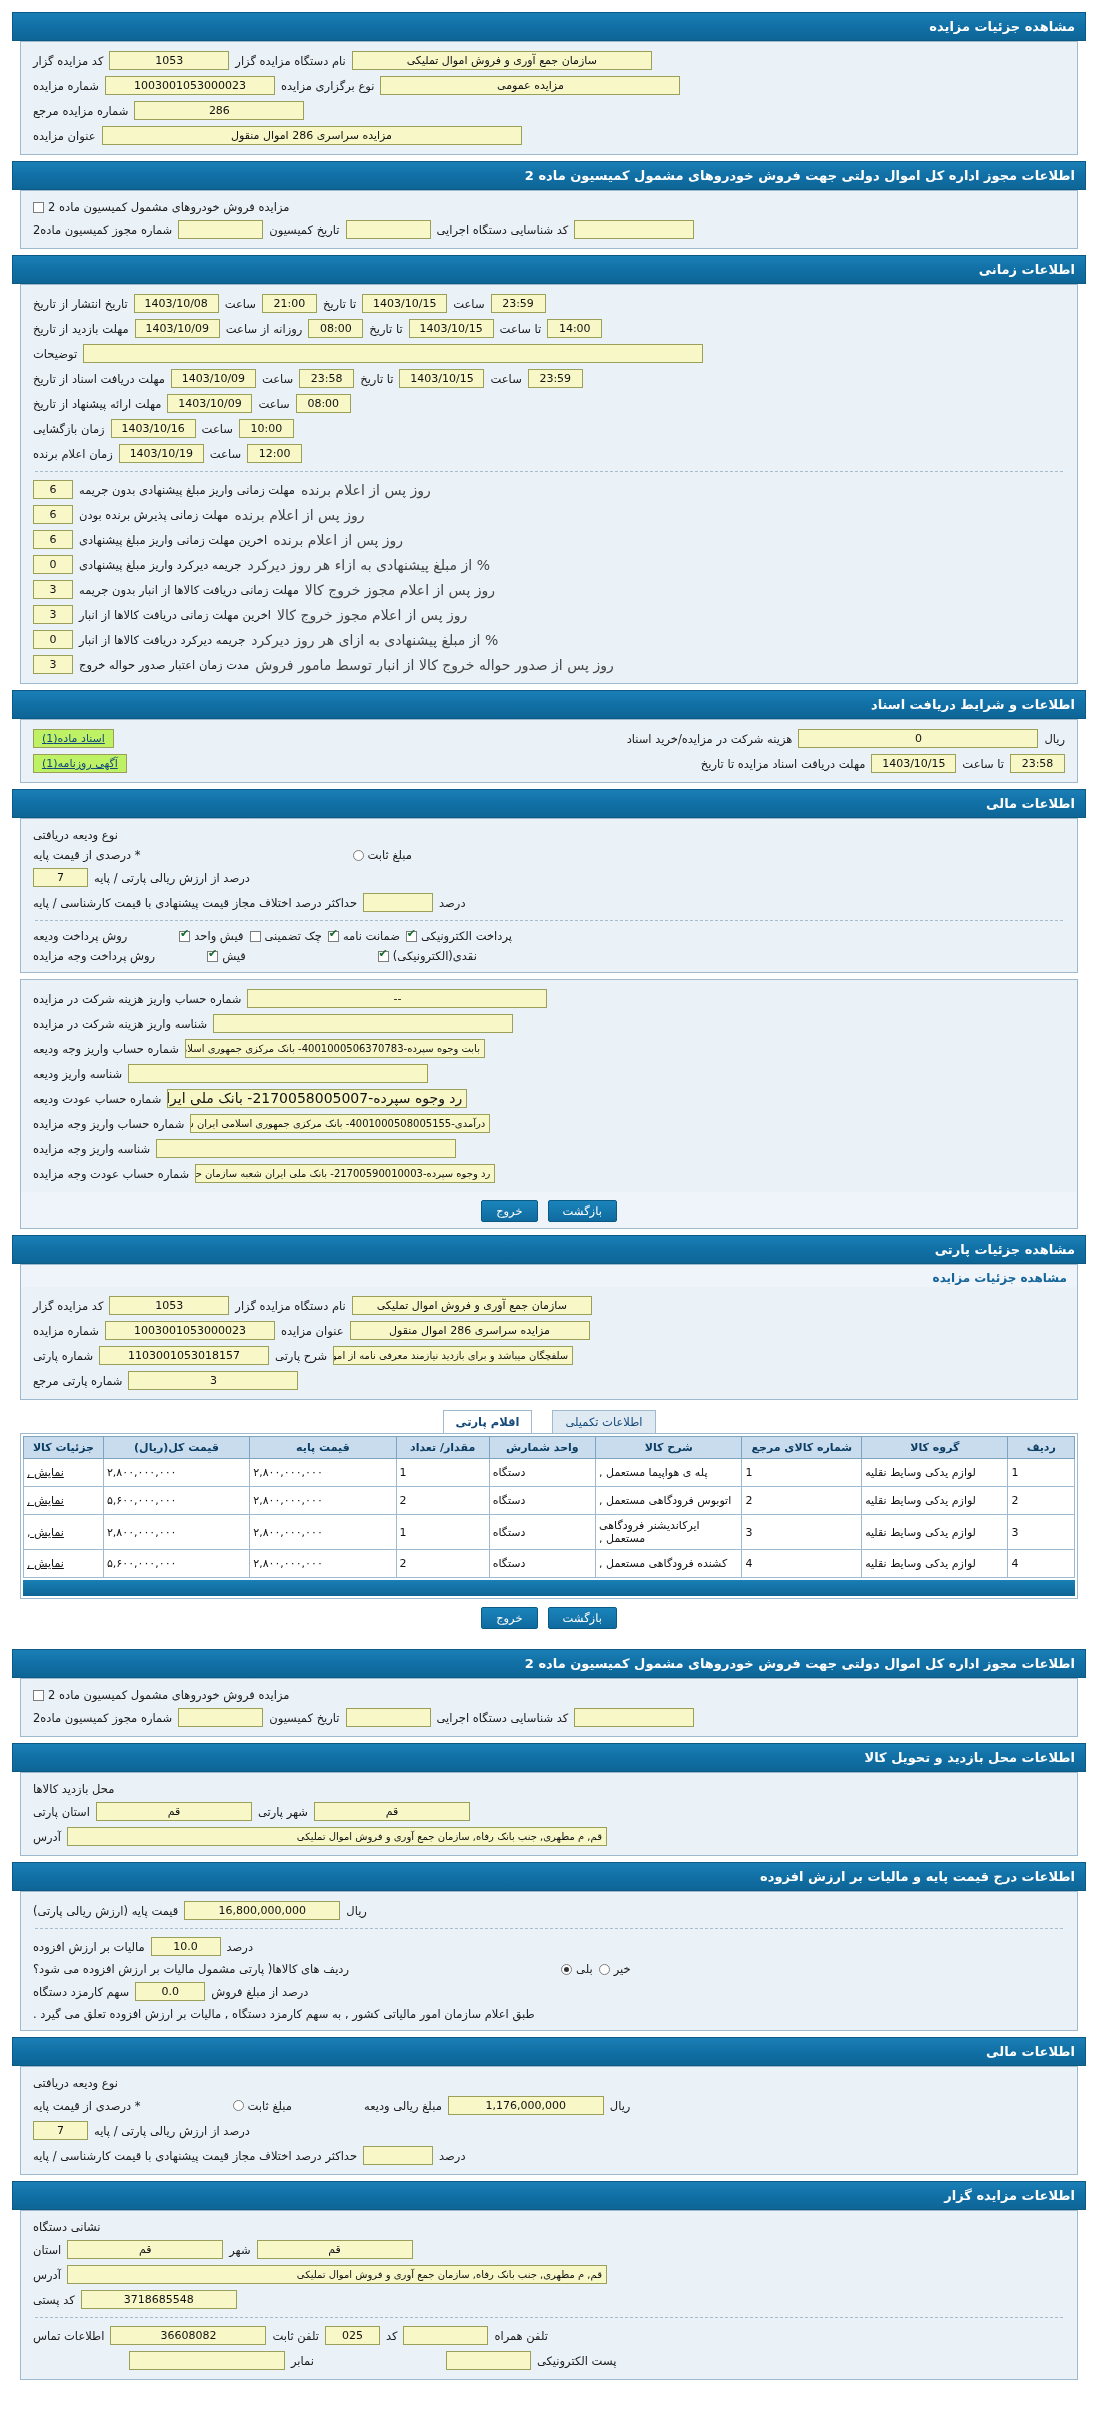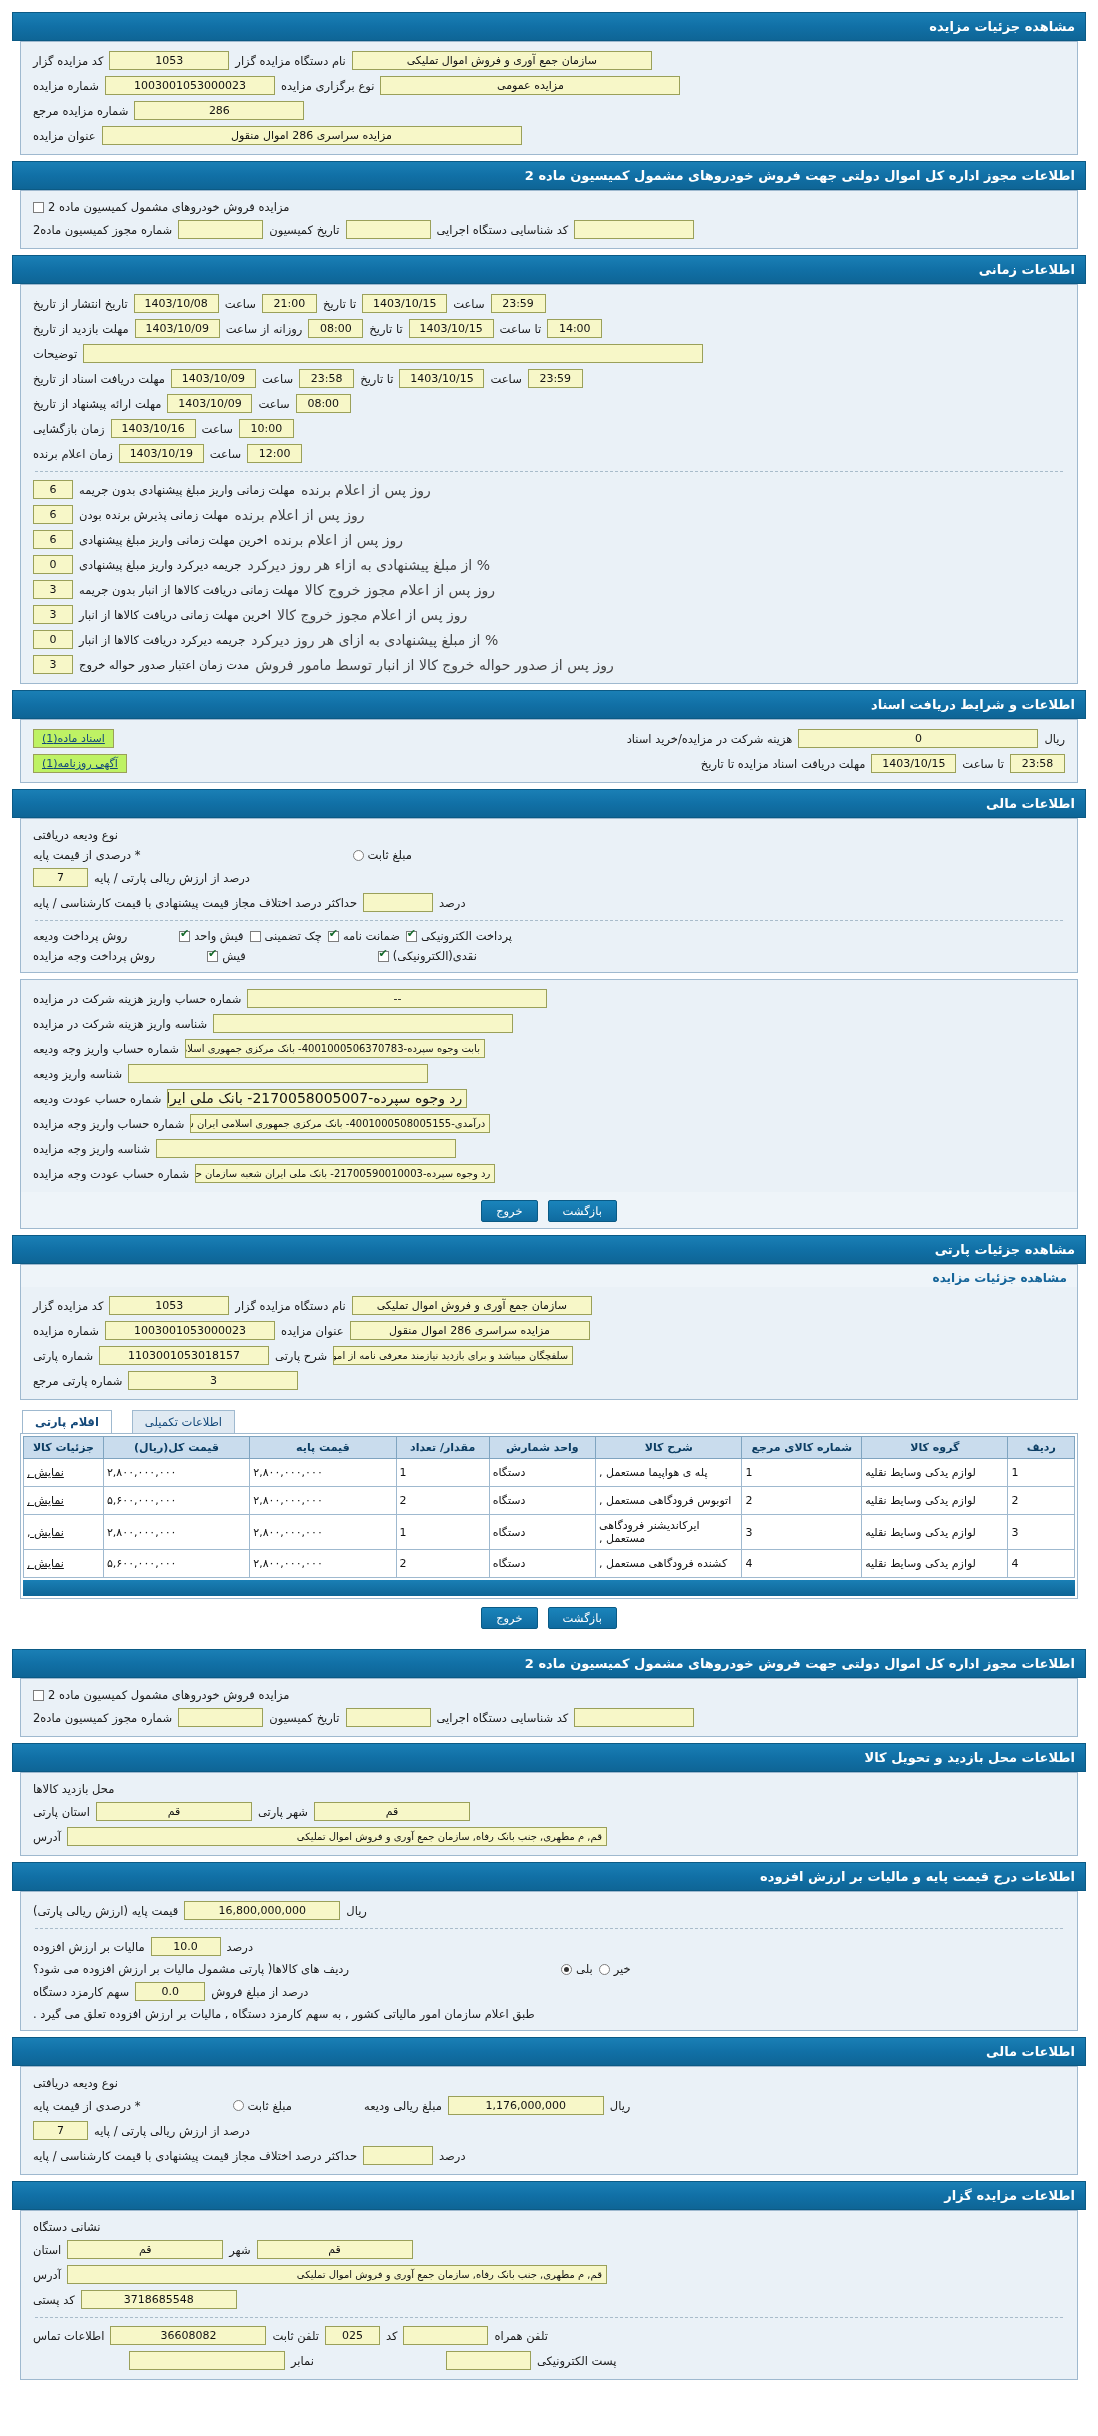--- a/index.html
+++ b/index.html
@@ -150,20 +150,21 @@
     gap: 10px;
     padding: 8px 0 6px 0;
   }
 
   
   .tabs {
     display: flex;
     flex-direction: row-reverse;
     gap: 20px;
     padding: 4px 10px 0 10px;
+    justify-content: center;
   }
   .tab {
     font-size: 11.5px;
     padding: 4px 12px;
     border: 1px solid #9fb9cf;
     border-bottom: none;
     background: #dfe9f2;
     color: #14497a;
     cursor: pointer;
   }

